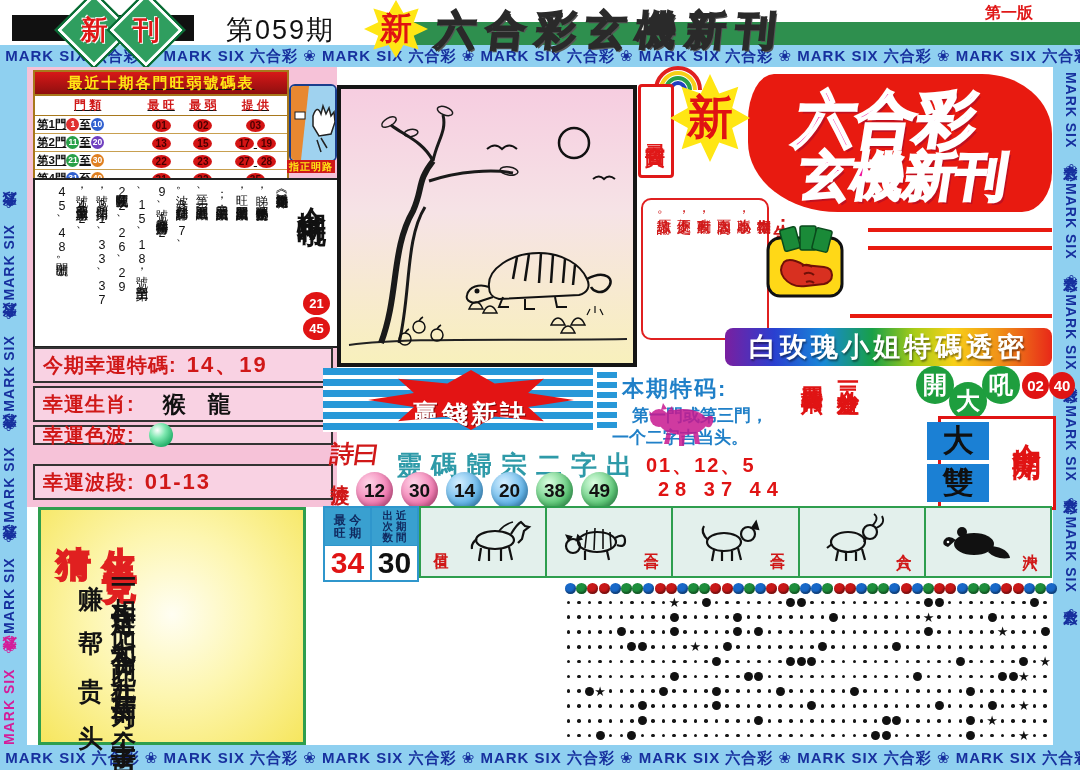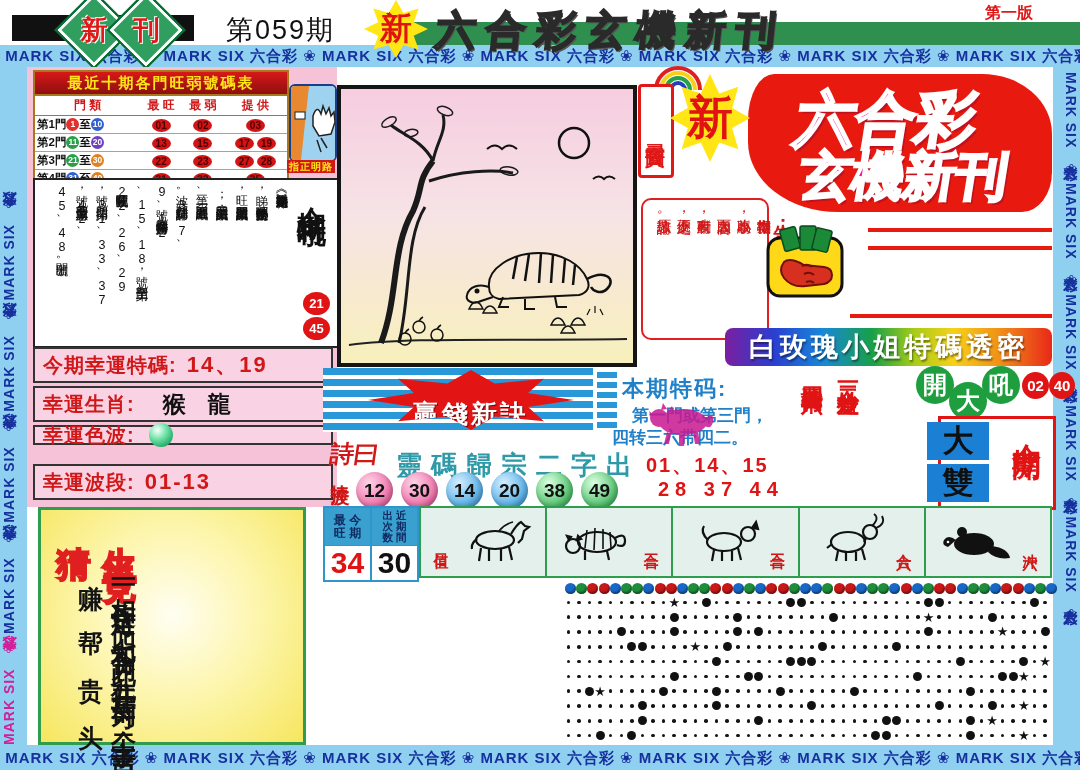--- a/index.html
+++ b/index.html
@@ -147,21 +147,21 @@
     </div>
   <div class="abs issue" style="left:226px;top:12px;">第059期</div>
   <div class="abs star16" style="left:364px;top:0px;width:64px;height:58px;">
       <span style="font-size:32px;">新</span>
     </div>
   <div class="abs outline-title" style="left:436px;top:3px;">六合彩玄機新刊</div>
   <div class="abs edition" style="left:985px;top:3px;">第一版</div>
 
   <div class="abs pinkpanel" style="left:27px;top:67px;width:310px;height:440px;"></div>
 
-  <div class="abs hot" style="left:33px;top:70px;width:252px;">
+  <div class="abs hot" style="left:33px;top:70px;width:252px;text-decoration:underline;">
     <div class="ttl">最近十期各門旺弱號碼表</div>
     <table>
       <thead>
           <tr>
             <th>門 類</th>
             <th>最 旺</th>
             <th>最 弱</th>
             <th>提 供</th>
           </tr>
         </thead>
@@ -330,22 +330,22 @@
       <div class="wball red">12</div>
       <div class="wball red">30</div>
       <div class="wball blue">14</div>
       <div class="wball blue">20</div>
       <div class="wball green">38</div>
       <div class="wball green">49</div>
     </div>
 
   <div class="abs tip-blue" style="left:622px;top:374px;font-size:22px;letter-spacing:2px;">本期特码:</div>
   <div class="abs tip-blue" style="left:632px;top:404px;font-size:17px;">第一門或第三門，</div>
-  <div class="abs tip-blue" style="left:612px;top:426px;font-size:17px;">四转三六带四二。</div>
-  <div class="abs tip-red" style="left:646px;top:452px;font-size:20px;letter-spacing:2px;">01、14、15</div>
+  <div class="abs tip-blue" style="left:612px;top:426px;font-size:17px;">一个二字吉当头。</div>
+  <div class="abs tip-red" style="left:646px;top:452px;font-size:20px;letter-spacing:2px;">01、12、5</div>
   <div class="abs tip-red" style="left:658px;top:478px;font-size:20px;letter-spacing:6px;">28  37  44</div>
   <div class="abs" style="left:645px;top:392px;opacity:.85;">
     <svg width="72" height="58" viewBox="0 0 72 58">
       <g fill="#c81890">
         <ellipse cx="38" cy="30" rx="24" ry="13"></ellipse>
         <circle cx="14" cy="26" r="9"></circle>
         <path d="M8,22 l-4,-3 2,6 z M16,18 l2,-7 4,6 z M22,20 l5,-6 2,7 z"></path>
         <path d="M22,40 l-3,12 5,0 2,-10 z M34,42 l0,12 5,0 1,-11 z M48,40 l2,12 5,0 -2,-12 z"></path>
         <path d="M60,26 q10,-6 8,4 q-2,8 -8,4 z"></path>
       </g>

